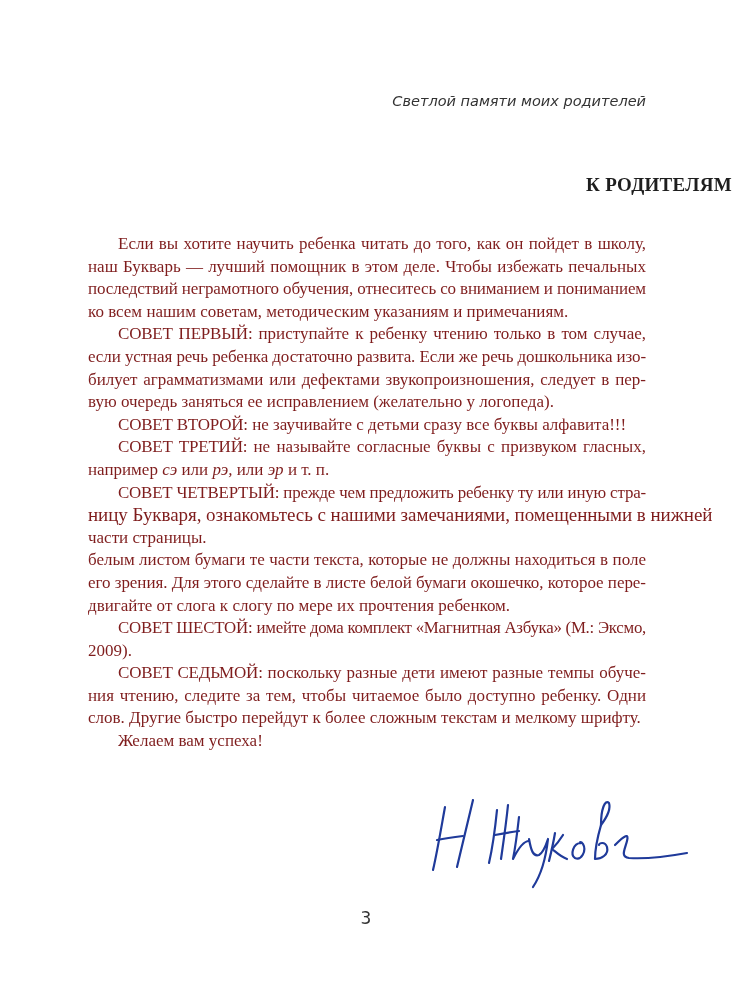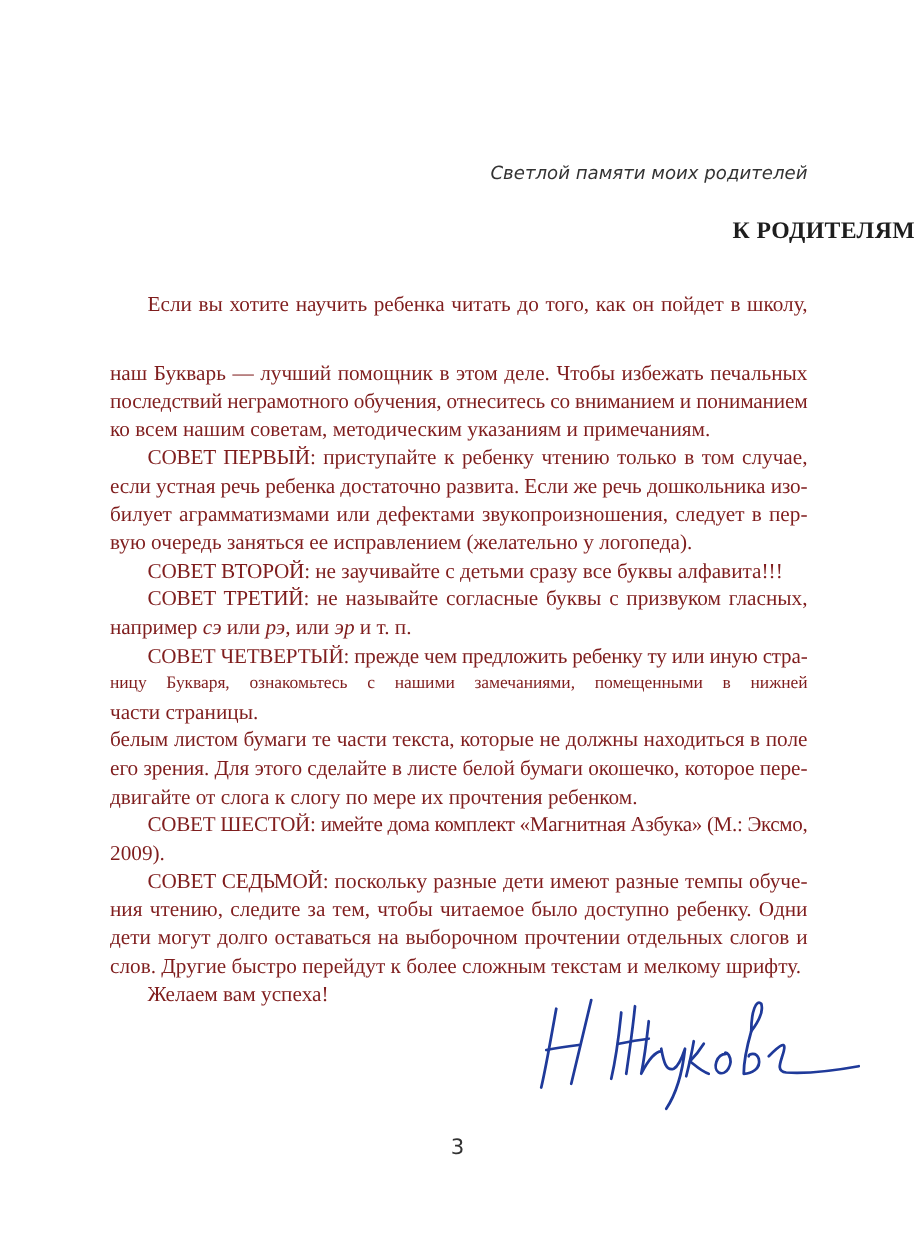--- a/index.html
+++ b/index.html
@@ -18,21 +18,20 @@
     .dedication {
       position: absolute;
       right: 86px;
       top: 90px;
       text-align: right;
       font-family: "DejaVu Sans", sans-serif;
       font-style: italic;
       font-size: 14.5px;
       line-height: 22px;
       color: #333333;
-      margin-top: 38px;
     }
     .dedication div { white-space: nowrap; }
     .title {
       position: absolute;
       left: 0;
       width: 732px;
       top: 174px;
       text-align: right;
       font-family: "Liberation Serif", serif;
       font-weight: bold;
@@ -91,48 +90,47 @@
 
   <div class="dedication">
     <div>Светлой памяти моих родителей</div>
   </div>
 
   <div class="title">К РОДИТЕЛЯМ</div>
 
   <div class="body">
 
     <div class="line indent" style="word-spacing: 0px;"><span>Если вы хотите научить ребенка читать до того, как он пойдет в школу,</span></div>
-    <div class="line" style="word-spacing: 0px; margin-top: 32px;"><span>наш Букварь — лучший помощник в этом деле. Чтобы избежать печальных</span></div>
+    <div class="line" style="word-spacing: 0px;"><span>наш Букварь — лучший помощник в этом деле. Чтобы избежать печальных</span></div>
     <div class="line" style="letter-spacing: -0.14px;"><span>последствий неграмотного обучения, отнеситесь со вниманием и пониманием</span></div>
     <div class="line last"><span>ко всем нашим советам, методическим указаниям и примечаниям.</span></div>
 
     <div class="line indent" style="word-spacing: 0px;"><span class="lead">СОВЕТ ПЕРВЫЙ:</span><span> приступайте к ребенку чтению только в том случае,</span></div>
     <div class="line" style="letter-spacing: -0.1px;"><span>если устная речь ребенка достаточно развита. Если же речь дошкольника изо-</span></div>
     <div class="line" style="word-spacing: 0px;"><span>билует аграмматизмами или дефектами звукопроизношения, следует в пер-</span></div>
     <div class="line last"><span>вую очередь заняться ее исправлением (желательно у логопеда).</span></div>
 
     <div class="line indent last"><span class="lead">СОВЕТ ВТОРОЙ:</span><span> не заучивайте с детьми сразу все буквы алфавита!!!</span></div>
 
     <div class="line indent" style="word-spacing: 0px;"><span class="lead">СОВЕТ ТРЕТИЙ:</span><span> не называйте согласные буквы с призвуком гласных,</span></div>
     <div class="line last"><span>например </span><i class="ex">сэ</i><span> или </span><i class="ex">рэ,</i><span> или </span><i class="ex">эр</i><span> и т. п.</span></div>
 
     <div class="line indent" style="letter-spacing: -0.16px; font-size: 16.91px;"><span class="lead">СОВЕТ ЧЕТВЕРТЫЙ:</span><span> прежде чем предложить ребенку ту или иную стра-</span></div>
-    <div class="line" style="letter-spacing: -0.05px; font-size: 14px;"><span>ницу Букваря, ознакомьтесь с нашими замечаниями, помещенными в нижней</span></div>
+    <div class="line" style="letter-spacing: -0.05px; font-size: 19px;"><span>ницу Букваря, ознакомьтесь с нашими замечаниями, помещенными в нижней</span></div>
     <div class="line last"><span>части страницы.</span></div>
 
     <div class="line" style="word-spacing: 0px;"><span>белым листом бумаги те части текста, которые не должны находиться в поле</span></div>
     <div class="line" style="letter-spacing: -0.04px;"><span>его зрения. Для этого сделайте в листе белой бумаги окошечко, которое пере-</span></div>
     <div class="line last"><span>двигайте от слога к слогу по мере их прочтения ребенком.</span></div>
 
     <div class="line indent" style="letter-spacing: -0.27px; font-size: 16.86px;"><span class="lead">СОВЕТ ШЕСТОЙ:</span><span> имейте дома комплект «Магнитная Азбука» (М.: Эксмо,</span></div>
     <div class="line last"><span>2009).</span></div>
 
     <div class="line indent" style="word-spacing: 0px;"><span class="lead">СОВЕТ СЕДЬМОЙ:</span><span> поскольку разные дети имеют разные темпы обуче-</span></div>
     <div class="line" style="word-spacing: 0px;"><span>ния чтению, следите за тем, чтобы читаемое было доступно ребенку. Одни</span></div>
-    <div class="line" style="word-spacing: 0px;"><span>дети могут долго оставаться на выборочном прочтении отдельных слогов и</span></div>
     <div class="line last"><span>слов. Другие быстро перейдут к более сложным текстам и мелкому шрифту.</span></div>
 
     <div class="line indent last"><span>Желаем вам успеха!</span></div>
   </div>
 
   <div class="signature">
     <svg width="290" height="100" viewBox="0 0 290 100">
       <g fill="none" stroke="#1f3a9a" stroke-width="2.2" stroke-linecap="round" stroke-linejoin="round">
 
         <path d="M30 12 C 26 34, 22 58, 18 75"></path>

